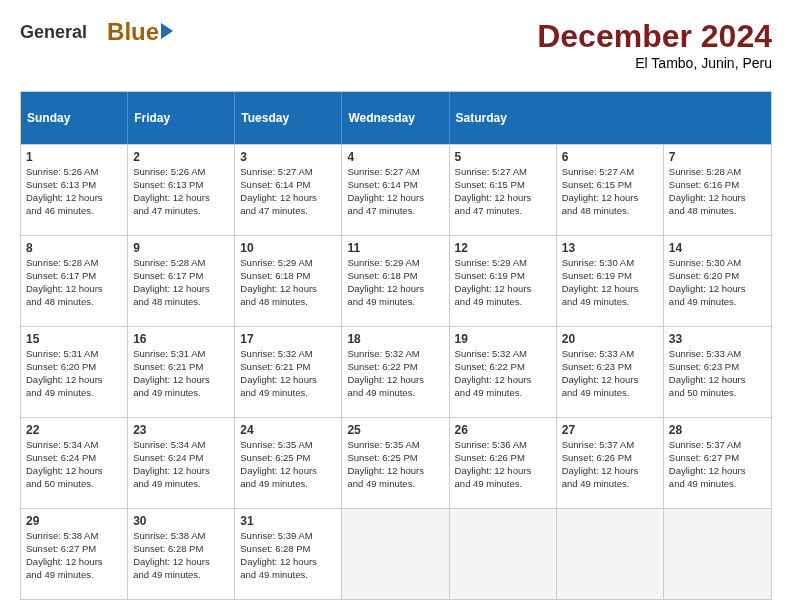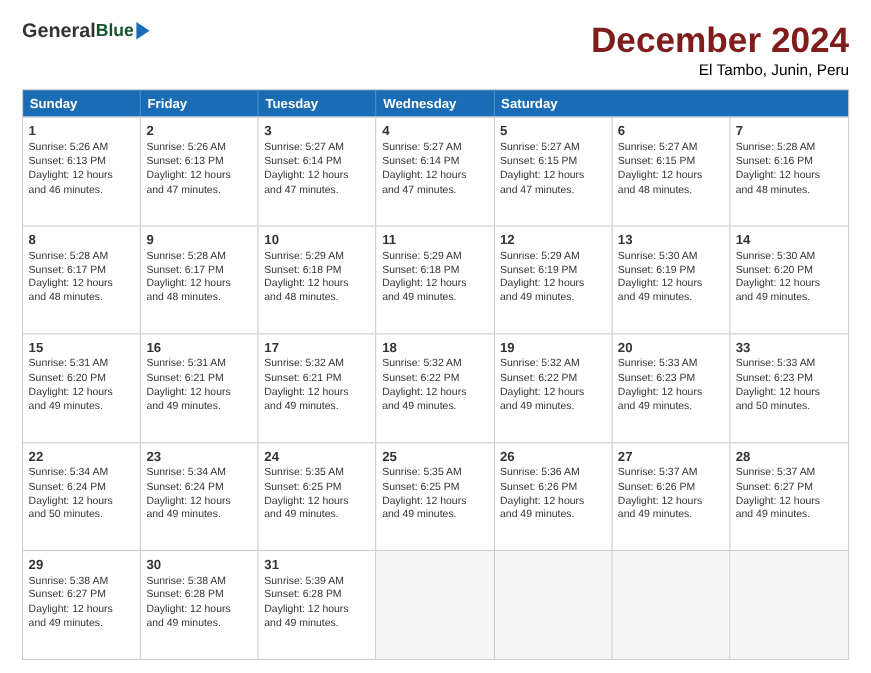--- a/index.html
+++ b/index.html
@@ -14,40 +14,41 @@
       width: 792px;
       height: 612px;
       padding: 18px 20px 12px 20px;
       display: flex;
       flex-direction: column;
     }
     .header {
       display: flex;
       justify-content: space-between;
       align-items: flex-start;
-      margin-bottom: 10px;
+      margin-bottom: 20px;
     }
     .logo {
       display: flex;
       flex-direction: column;
       align-items: flex-start;
     }
     .logo-text {
       display: flex;
       align-items: center;
     }
     .logo-general {
       font-size: 18px;
       font-weight: bold;
       color: #333;
     }
     .logo-blue {
-      font-size: 16px;
+      font-size: 24px;
       font-weight: bold;
-      color: #14532d;
+      color: #a16207;
+      padding-left: 20px;
     }
     .logo-arrow {
       width: 0;
       height: 0;
       border-top: 8px solid transparent;
       border-bottom: 8px solid transparent;
       border-left: 12px solid #1a6db5;
       margin-left: 2px;
       margin-top: -2px;
     }
@@ -71,21 +72,21 @@
     }
     .cal-header-row {
       display: grid;
       grid-template-columns: repeat(7, 1fr);
       background: #1a6db5;
     }
     .cal-header-cell {
       color: #fff;
       font-size: 12px;
       font-weight: bold;
-      padding: 5px 6px;
+      padding: 19px 6px;
       text-align: left;
       border-right: 1px solid #4a8fd0;
     }
     .cal-header-cell:last-child { border-right: none; }
     .cal-body {
       flex: 1;
       display: flex;
       flex-direction: column;
     }
     .cal-week {

